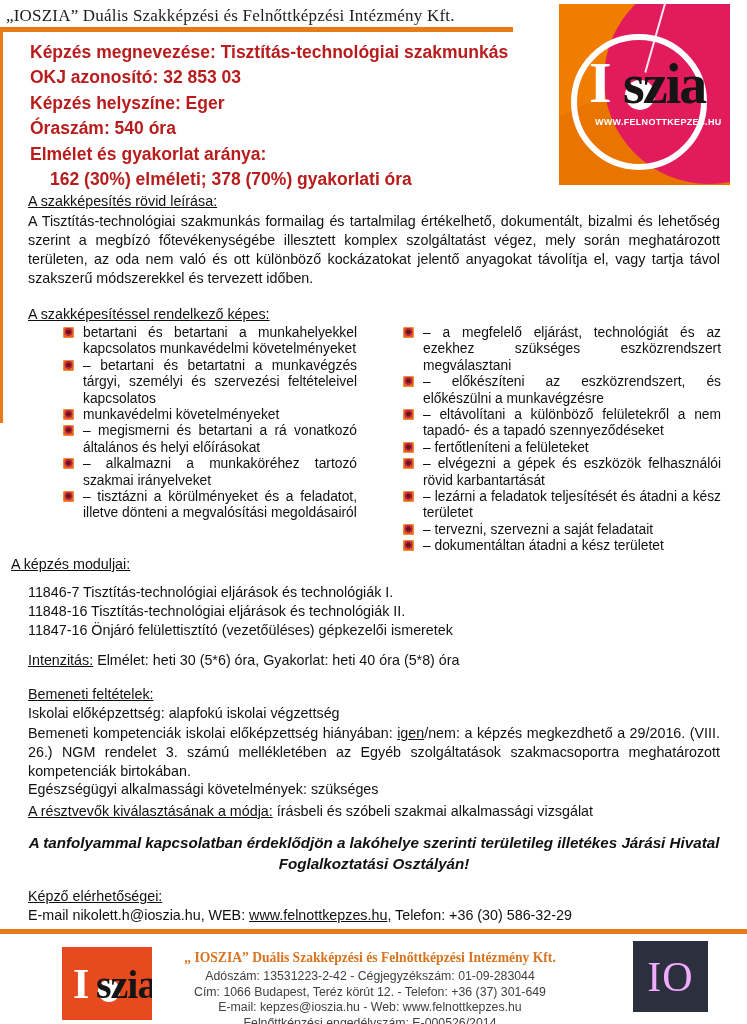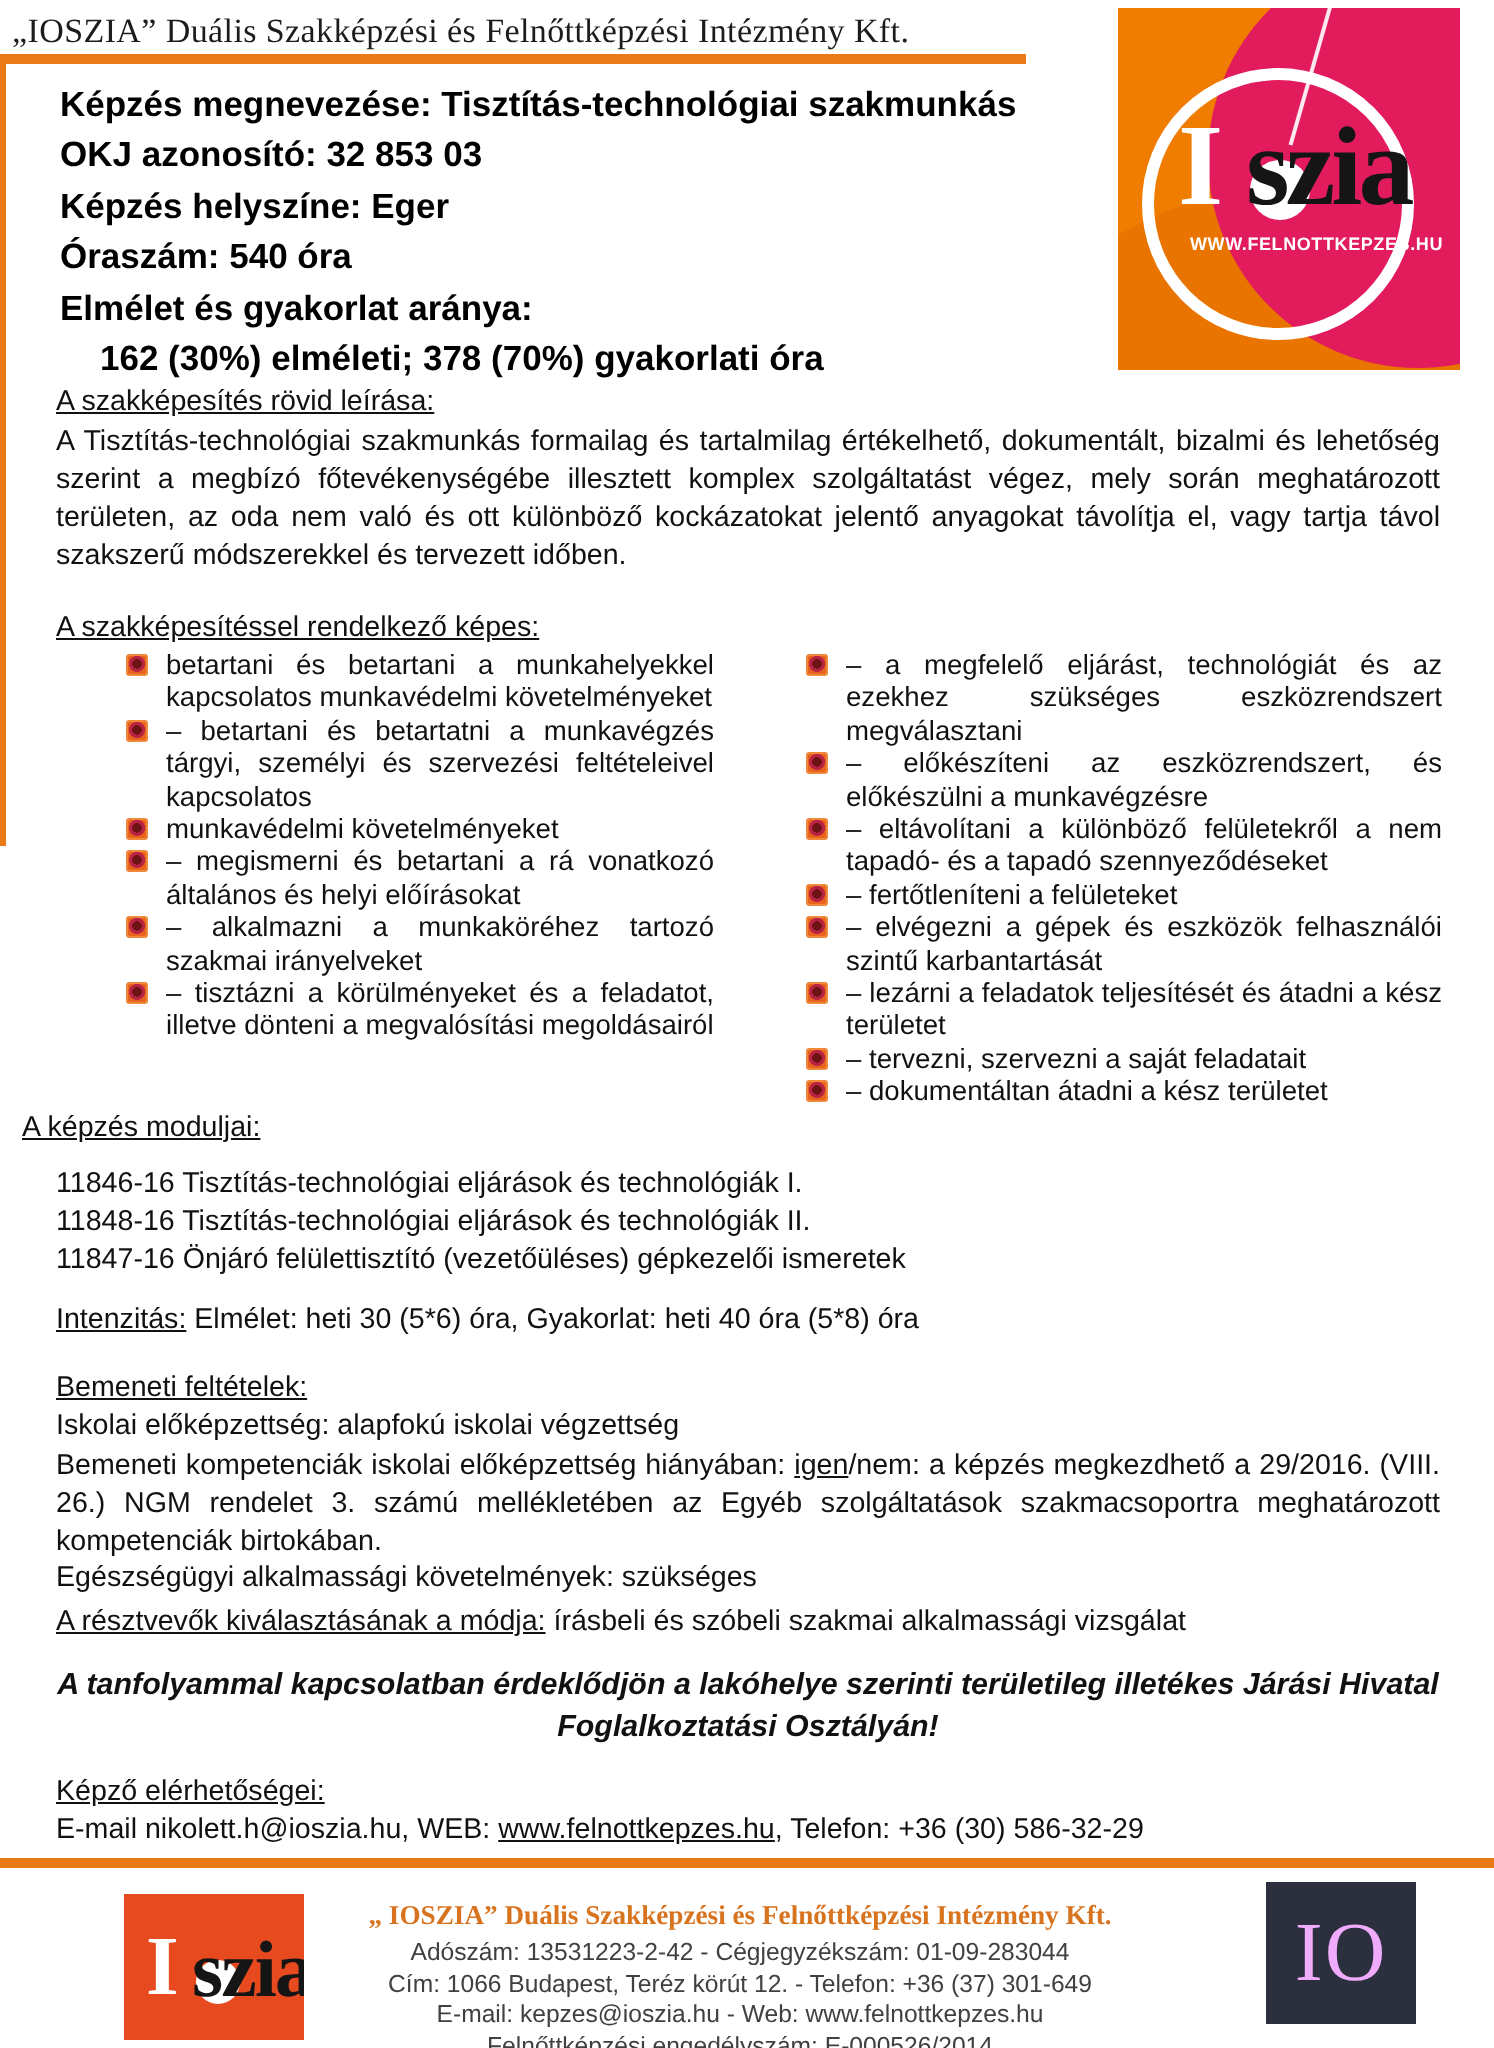--- a/index.html
+++ b/index.html
@@ -25,21 +25,21 @@
              border-radius:50%;}
   .logo-I{position:absolute;left:30px;top:50px;font-family:"Liberation Serif","DejaVu Serif",serif;
           font-weight:700;font-size:58px;line-height:1;color:#fff;}
   .logo-disc{position:absolute;left:66px;top:76px;width:30px;height:30px;border-radius:50%;background:#fff;}
   .logo-szia{position:absolute;left:64px;top:52px;font-family:"Liberation Serif","DejaVu Serif",serif;
              font-weight:700;font-size:56px;line-height:1;color:#151515;letter-spacing:-2px;}
   .logo-url{position:absolute;left:36px;top:113px;font-size:9px;font-weight:700;color:#fff;
             letter-spacing:.3px;}
 
   
-  .course-block{left:30px;top:40px;font-weight:700;font-size:17.5px;line-height:25.4px;color:#000000;}
+  .course-block{left:30px;top:40px;font-weight:700;font-size:17.5px;line-height:25.4px;color:#b91c1c;}
   .course-ratio{padding-left:20px;}
 
   
   .h-underline{font-size:14.3px;text-decoration:underline;}
   .body-par{font-size:14.3px;line-height:19px;text-align:justify;width:692px;}
   .plain{font-size:14.3px;}
 
   .desc-heading{left:28px;top:193px;}
   .desc-par{left:28px;top:212px;}
 
@@ -159,39 +159,39 @@
   <div class="bullet">
     <span class="bullet-icon"></span>
     <span class="bullet-text">– eltávolítani a különböző felületekről a nem tapadó- és a tapadó szennyeződéseket</span>
   </div>
   <div class="bullet">
     <span class="bullet-icon"></span>
     <span class="bullet-text">– fertőtleníteni a felületeket</span>
   </div>
   <div class="bullet">
     <span class="bullet-icon"></span>
-    <span class="bullet-text">– elvégezni a gépek és eszközök felhasználói szintű karbantartását</span>
+    <span class="bullet-text">– elvégezni a gépek és eszközök felhasználói rövid karbantartását</span>
   </div>
   <div class="bullet">
     <span class="bullet-icon"></span>
     <span class="bullet-text">– lezárni a feladatok teljesítését és átadni a kész területet</span>
   </div>
   <div class="bullet">
     <span class="bullet-icon"></span>
     <span class="bullet-text">– tervezni, szervezni a saját feladatait</span>
   </div>
   <div class="bullet">
     <span class="bullet-icon"></span>
     <span class="bullet-text">– dokumentáltan átadni a kész területet</span>
   </div>
 </div>
 
 <div class="abs h-underline modules-heading">A képzés moduljai:</div>
 <div class="abs modules-list">
-  <div>11846-16 Tisztítás-technológiai eljárások és technológiák I.</div>
+  <div>11846-7 Tisztítás-technológiai eljárások és technológiák I.</div>
   <div>11848-16 Tisztítás-technológiai eljárások és technológiák II.</div>
   <div>11847-16 Önjáró felülettisztító (vezetőüléses) gépkezelői ismeretek</div>
 </div>
 
 <div class="abs plain intensity">
   <span class="h-underline">Intenzitás:</span><span> Elmélet: heti 30 (5*6) óra, Gyakorlat: heti 40 óra (5*8) óra</span>
 </div>
 
 <div class="abs h-underline entry-heading">Bemeneti feltételek:</div>
 <div class="abs plain entry-line1">Iskolai előképzettség: alapfokú iskolai végzettség</div>

